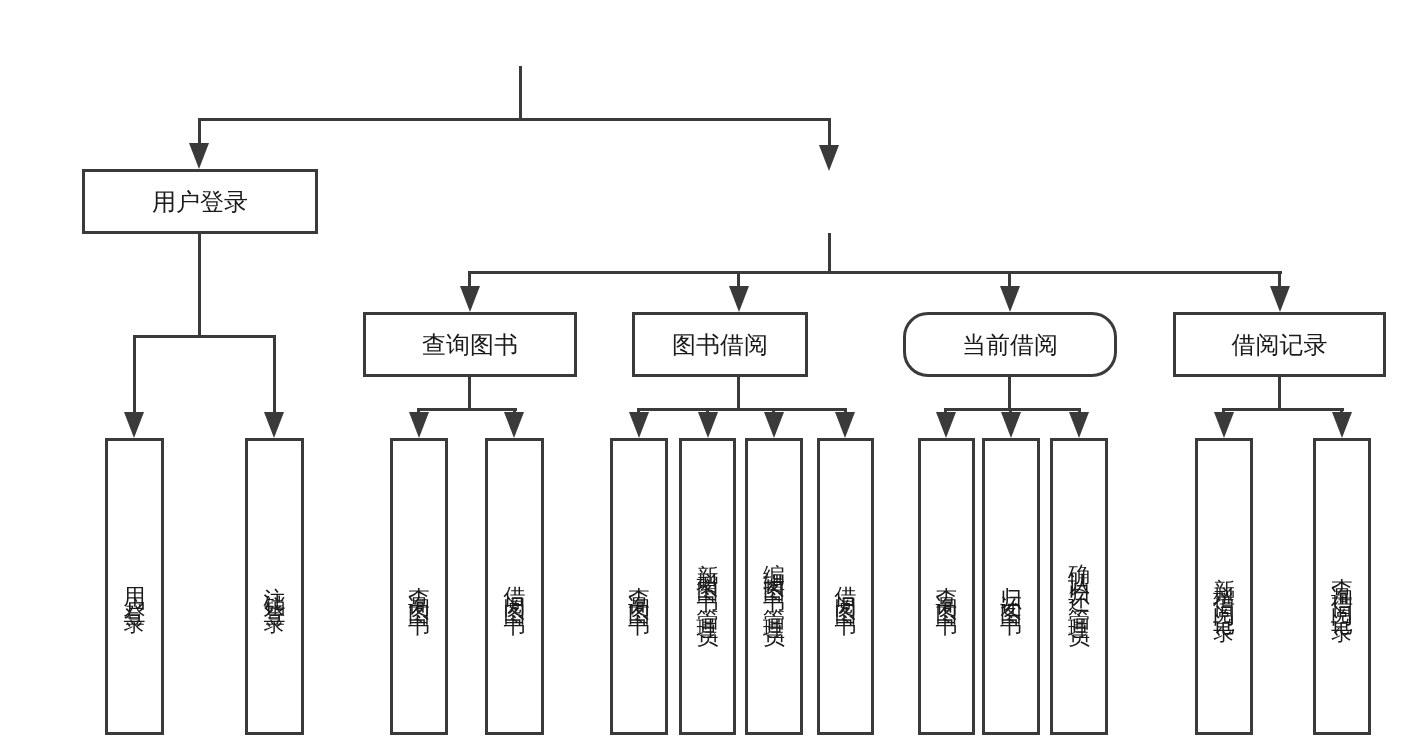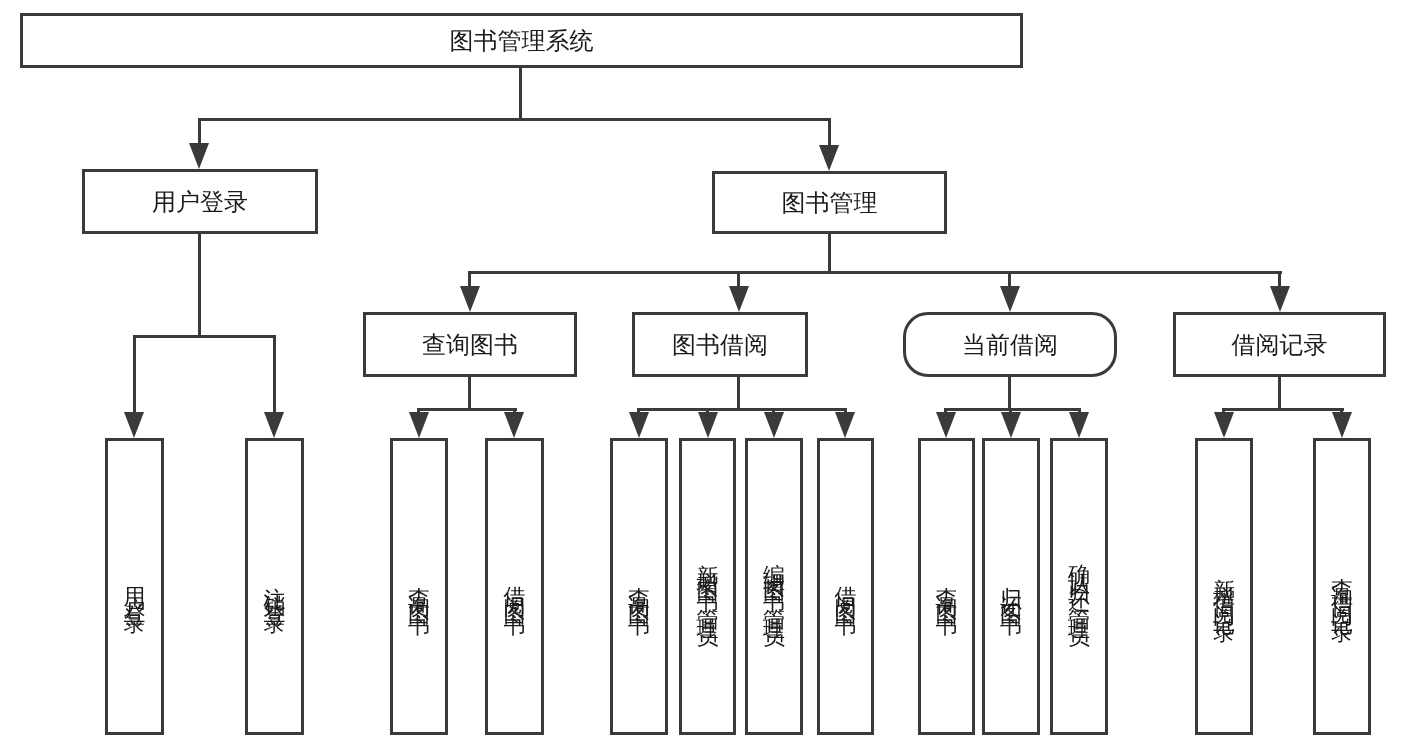--- a/index.html
+++ b/index.html
@@ -25,36 +25,30 @@
   .watermark{
     position:absolute;left:1186px;top:716px;font-size:18px;color:#9e9e9e;
     letter-spacing:1px;white-space:nowrap;
   }
 </style>
 </head>
 <body>
 
 <div id="canvas">
 
-  <div class="box" style="left:20px;top:13px;width:1003px;height:55px;">
-    <span>图书管理系统</span>
-  </div>
 
   <div class="vline" style="left:519px;top:66px;width:3px;height:55px;"></div>
   <div class="hline" style="left:198px;top:118px;width:633px;height:3px;"></div>
   <div class="vline" style="left:198px;top:118px;width:3px;height:27px;"></div>
   <div class="arrow" style="left:189px;top:143px;"></div>
   <div class="vline" style="left:828px;top:118px;width:3px;height:29px;"></div>
   <div class="arrow" style="left:819px;top:145px;"></div>
 
   <div class="box" style="left:82px;top:169px;width:236px;height:65px;">
     <span>用户登录</span>
-  </div>
-  <div class="box" style="left:712px;top:171px;width:235px;height:63px;">
-    <span>图书管理</span>
   </div>
 
   <div class="vline" style="left:198px;top:234px;width:3px;height:104px;"></div>
   <div class="hline" style="left:133px;top:335px;width:143px;height:3px;"></div>
   <div class="vline" style="left:133px;top:335px;width:3px;height:78px;"></div>
   <div class="arrow" style="left:124px;top:412px;"></div>
   <div class="vline" style="left:273px;top:335px;width:3px;height:78px;"></div>
   <div class="arrow" style="left:264px;top:412px;"></div>
 
   <div class="vline" style="left:828px;top:233px;width:3px;height:41px;"></div>

